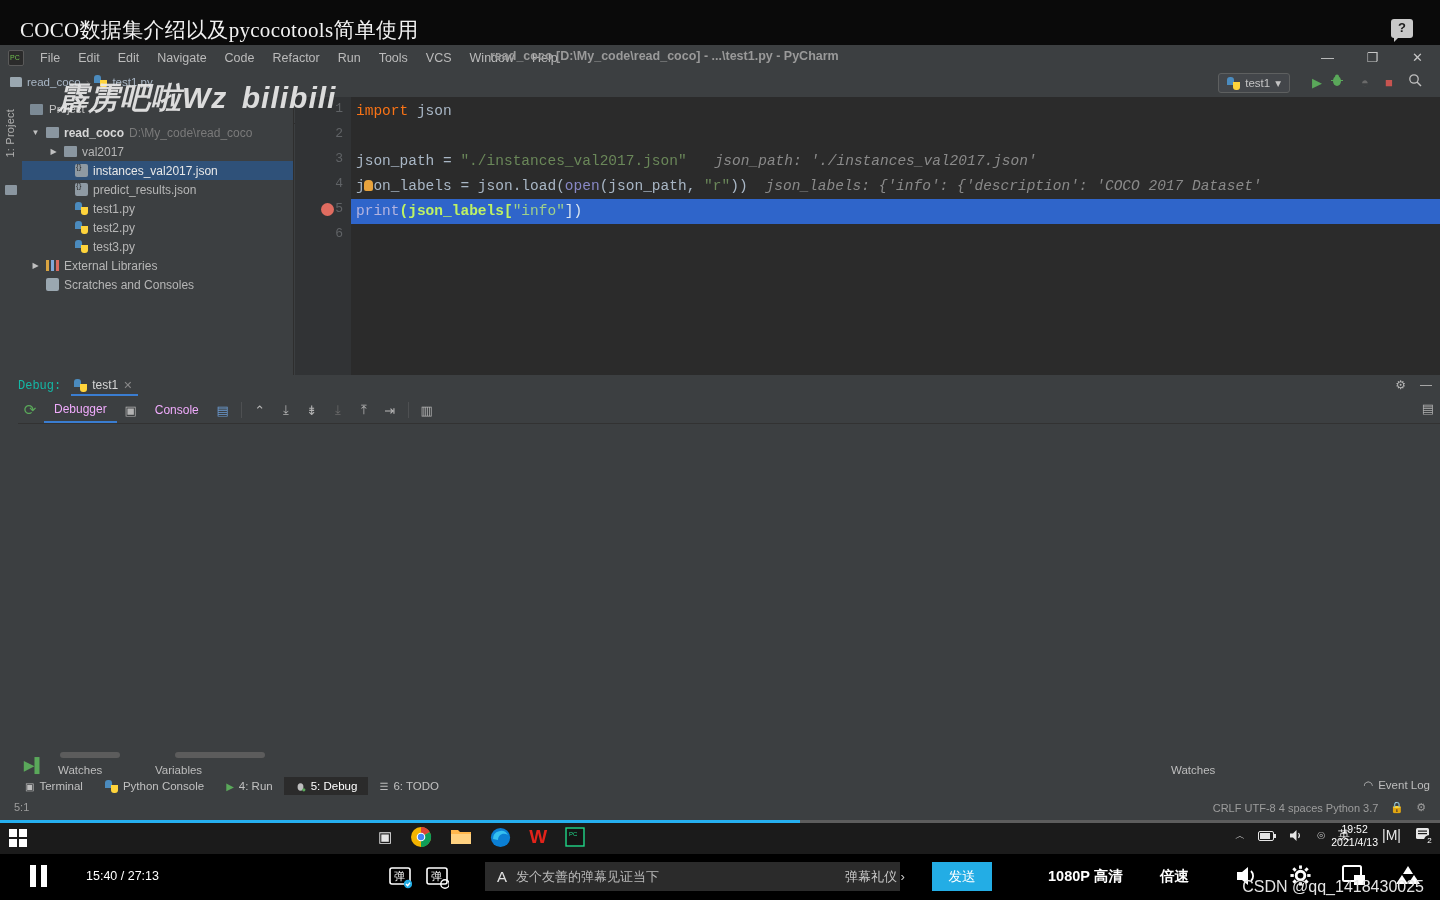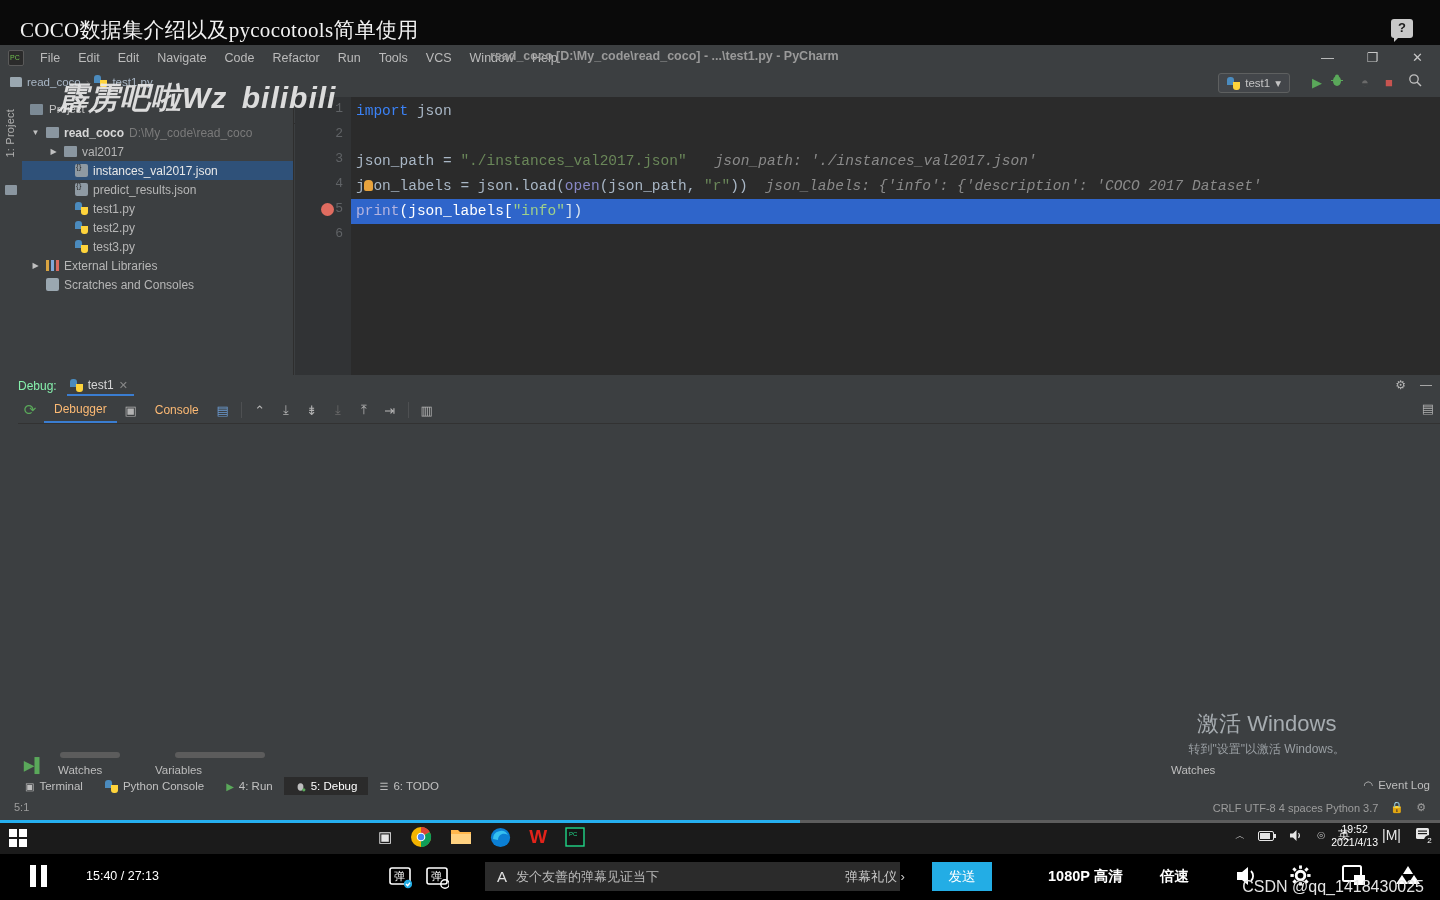--- a/index.html
+++ b/index.html
@@ -79,37 +79,37 @@
 
   
   .editor { position:absolute; left:295px; top:52px; right:0; height:290px; background:#2b2b2b; }
   .gutter { position:absolute; left:0; top:0; width:56px; height:100%; background:#313335; }
   .lnum { position:absolute; right:8px; font-size:13px; color:#606366; font-family:"Liberation Mono", monospace;}
   .bp { position:absolute; left:26px; width:13px; height:13px; border-radius:50%; background:#e06c60; }
   .code { position:absolute; left:56px; top:0; right:0; height:100%; font-family:"Liberation Mono", monospace;
      font-size:14.5px; white-space:nowrap; }
   .cl { position:absolute; left:5px; height:25px; line-height:25px; }
   .cl.hl { left:0; right:0; background:#2f65ca; padding-left:5px; }
-  .kw { color:#3b82f6; } .str { color:#6a8759; } .fn { color:#8888c6; }
+  .kw { color:#f97316; } .str { color:#6a8759; } .fn { color:#8888c6; }
   .pl { color:#a9b7c6; } .hint { color:#8a8a8a; font-style:italic; }
   .editor-hscroll { position:absolute; left:360px; top:297px; width:104px; height:6px; background:#4e4e4e;
      border-radius:3px;}
   .bulb { position:absolute; left:12px; top:7px; width:9px; height:11px; background:#e8a33d; border-radius:4px 4px 2px 2px;}
 
   
   .dbg { position:absolute; left:0; top:330px; right:0; bottom:45px; background:#3c3f41; }
   .dbg-tabrow { height:22px; display:flex; align-items:center; padding-left:18px; gap:10px; position:relative;}
-  .dbg-lbl { color:#86efac; font-size:12px; }
+  .dbg-lbl { color:#14b8a6; font-size:12px;font-family:Liberation Mono, monospace; }
   .dbg-tab { display:flex; align-items:center; gap:5px; color:#d6d6d6; font-size:12px;
      border-bottom:2px solid #3a7dd1; padding:2px 6px 2px 3px; }
   .dbg-winctl { position:absolute; right:8px; top:3px; display:flex; gap:14px; color:#b4b4b4; font-size:12px; }
 
   .dbg-toolbar { position:relative; height:27px; margin-left:18px; display:flex; align-items:center;
      gap:2px; border-bottom:1px solid #323232; }
-  .tb-tab { font-size:12px; color:#fdba74; padding:4px 10px 5px;text-align:right; }
+  .tb-tab { font-size:12px; color:#f0abfc; padding:4px 10px 5px;text-align:right; }
   .tb-tab.active { border-bottom:2px solid #3a7dd1; }
   .tb-ic { width:24px; height:22px; display:flex; align-items:center; justify-content:center;
      color:#b3b3b3; font-size:13px; }
   .vsep { width:1px; height:16px; background:#4e5052; margin:0 4px; }
   .dbg-right-ic { position:absolute; right:6px; top:4px; color:#b0b0b0; font-size:13px; }
 
   .side-ic-col { position:absolute; left:20px; top:382px; width:28px; bottom:55px;
      display:flex; flex-direction:column; align-items:center; gap:0; }
   .side-ic { width:26px; height:31px; display:flex; align-items:center; justify-content:center; }
 
@@ -338,21 +338,21 @@
         <div class="cl" style="top:2px;">
           <span class="kw">import&nbsp;</span><span class="pl">json</span>
         </div>
         <div class="cl" style="top:52px;">
           <span class="pl">json_path = </span><span class="str">"./instances_val2017.json"</span><span class="hint" style="margin-left:28px;">json_path: './instances_val2017.json'</span>
         </div>
         <div class="cl" style="top:77px;">
           <span class="pl">json_labels = json.load(</span><span class="fn">open</span><span class="pl">(json_path, </span><span class="str">"r"</span><span class="pl">))</span><span class="hint" style="margin-left:18px;">json_labels: {'info': {'description': 'COCO 2017 Dataset'</span>
         </div>
         <div class="cl hl" style="top:102px;">
-          <span class="fn" style="color:#b4b4e0;">print</span><span style="color:#ffffff;">(json_labels[</span><span style="color:#9fd18a;">"info"</span><span style="color:#dce6f0;">])</span>
+          <span class="fn" style="color:#b4b4e0;">print</span><span style="color:#bef264;font-weight:bold;">(json_labels[</span><span style="color:#9fd18a;">"info"</span><span style="color:#dce6f0;">])</span>
         </div>
         <div class="bulb" style="top:83px; left:13px;"></div>
       </div>
       <div class="editor-hscroll"></div>
     </div>
 
     <div class="dbg">
       <div class="dbg-tabrow">
         <span class="dbg-lbl">Debug:</span>
         <span class="dbg-tab">
@@ -483,24 +483,20 @@
       <div class="statusline">
         <span class="st-left">5:1</span>
         <span class="st-right">
           <span>CRLF  UTF-8  4 spaces  Python 3.7</span>
           <span>🔒</span>
           <span>⚙</span>
         </span>
       </div>
     </div>
 
-    <div class="wm">
-      <div class="l1">激活 Windows</div>
-      <div class="l2">转到"设置"以激活 Windows。</div>
-    </div>
   </div>
 
   <div class="bili">
     <span class="txt">霹雳吧啦Wz</span>
     <span class="txt" style="margin-left:10px;">bilibili</span>
   </div>
 
   <div class="taskbar">
     <div class="tb-progress-bg"></div>
     <div class="tb-progress"></div>

